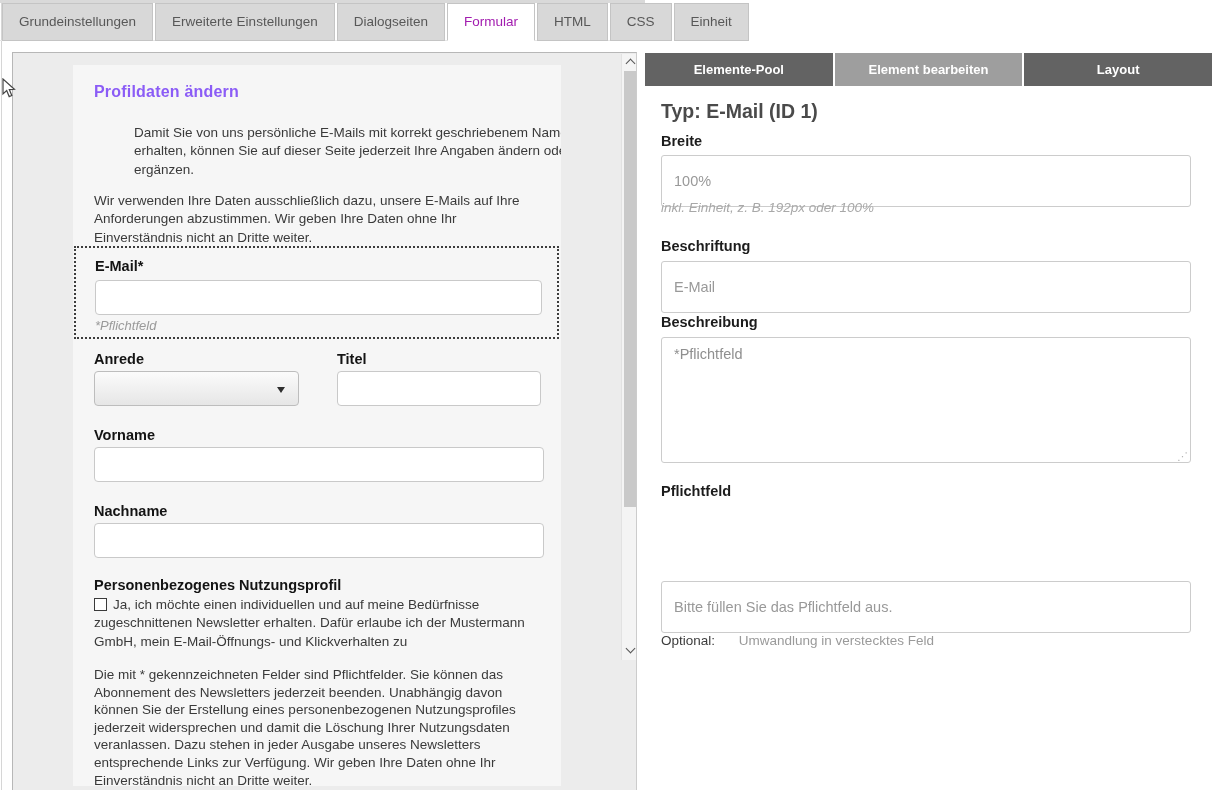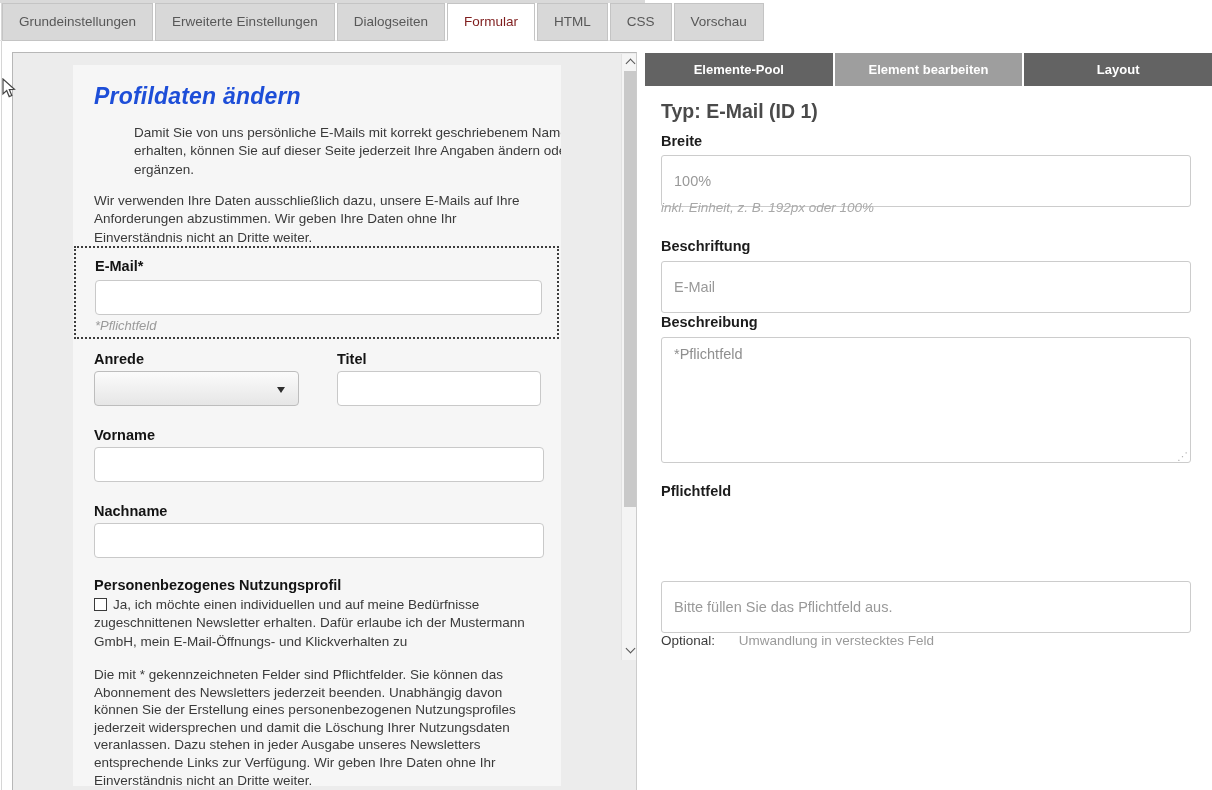--- a/index.html
+++ b/index.html
@@ -16,35 +16,35 @@
   .top-strip { position:absolute; left:0; top:0; width:1212px; height:3px; background:#d9d9d9; }
   .tabs-hairline { position:absolute; left:0; top:40px; width:1212px; height:1px; background:#e7e7e7; }
 
   
   .main-tabs { position:absolute; left:2px; top:3px; display:flex; gap:2px; z-index:2; }
   .main-tab {
     height:38px; line-height:36px; padding:0 16px;
     background:#d8d8d8; border:1px solid #c4c4c4;
     font-size:13.5px; color:#585858; cursor:default; white-space:nowrap;
   }
-  .main-tab.active { background:#ffffff; color:#7f1d1d; border-bottom-color:#ffffff; }
+  .main-tab.active { background:#ffffff; color:#a21caf; border-bottom-color:#ffffff; }
 
   
   .pane {
     position:absolute; left:12px; top:52px; width:625px; height:738px;
     background:#ececec;
     border-top:1px solid #b7b7b7; border-left:1px solid #b7b7b7; border-right:1px solid #cccccc;
     overflow:hidden;
   }
   .card {
     position:absolute; left:60px; top:12px; width:488px; bottom:4px;
     background:#f6f6f6; overflow:hidden;
   }
   .card .abs { position:absolute; left:21px; width:450px; }
-  .form-title { font-size:23px; font-weight:bold; color:#1d4ed8; letter-spacing:.2px;font-style:italic; }
+  .form-title { font-size:16px; font-weight:bold; color:#8b5cf6; letter-spacing:.2px; }
   .form-p { font-size:13.5px; line-height:18.3px; color:#3a3a3a; }
   .form-label { font-size:14.5px; font-weight:bold; color:#141414; }
   .form-input {
     display:block; width:447px; height:35px; background:#fff;
     border:1px solid #c9c9c9; border-radius:4px; padding:0 10px;
     font-family:"Liberation Sans",sans-serif; font-size:14px; color:#333; outline:none;
   }
   .dotted-select {
     position:absolute; left:1px; width:485px; height:93px;
     border:2px dotted #3c3c3c; padding:10px 19px 0 19px; background:transparent;
@@ -121,21 +121,21 @@
 <div class="top-strip"></div>
 <div class="tabs-hairline"></div>
 
 <div class="main-tabs">
   <div class="main-tab">Grundeinstellungen</div>
   <div class="main-tab">Erweiterte Einstellungen</div>
   <div class="main-tab">Dialogseiten</div>
   <div class="main-tab active">Formular</div>
   <div class="main-tab">HTML</div>
   <div class="main-tab">CSS</div>
-  <div class="main-tab">Vorschau</div>
+  <div class="main-tab">Einheit</div>
 </div>
 
 <div class="pane">
   <div class="card">
 
     <div class="abs form-title" style="top:18px;">Profildaten ändern</div>
 
     <div class="abs form-p" style="top:59px;margin-left:40px;">Damit Sie von uns persönliche E-Mails mit korrekt geschriebenem Namen erhalten, können Sie auf dieser Seite jederzeit Ihre Angaben ändern oder ergänzen.</div>
     <div class="abs form-p" style="top:127px;">Wir verwenden Ihre Daten ausschließlich dazu, unsere E-Mails auf Ihre Anforderungen abzustimmen. Wir geben Ihre Daten ohne Ihr Einverständnis nicht an Dritte weiter.</div>
 

